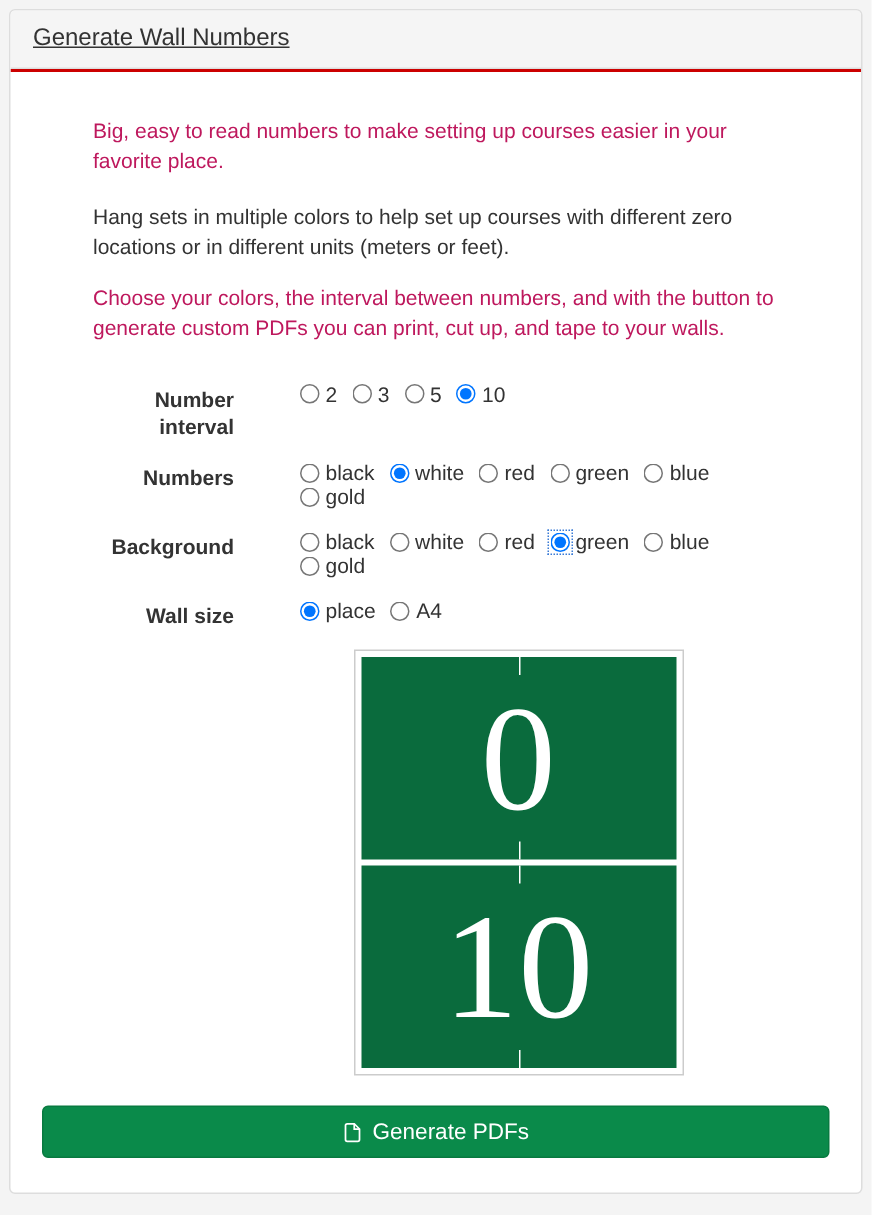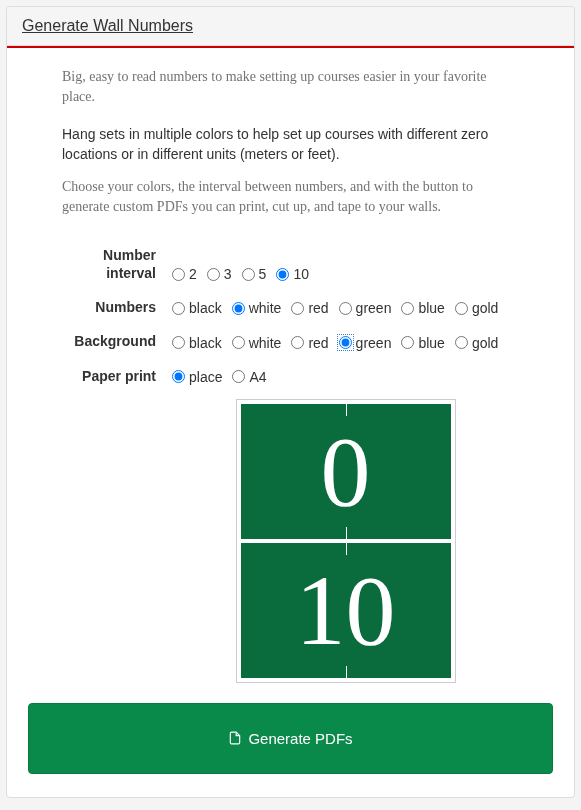--- a/index.html
+++ b/index.html
@@ -24,26 +24,27 @@
   text-decoration: underline;
 }
 .panel-header h3 {
   font-size: 16px;
   font-weight: 500;
   color: #333;
 }
 .red-line { height: 2px; background: #c00; }
 .panel-body { padding: 15px; }
 .inner { padding: 0 40px 20px 40px; }
-.intro-text { margin: 4px 0 16px 0; color: #737373; line-height: 1.45; font-family: Liberation Serif, serif; }
+.intro-text { margin: 14px 0 16px 0; color: #be185d; line-height: 1.45; }
 .intro-bold { font-weight: normal; margin: 13px 0; line-height: 1.45; }
 .form-row {
   display: flex;
-  align-items: flex-end;
+  align-items: flex-start;
   margin-bottom: 14px;
+  gap: 28px;
 }
 .form-label {
   width: 110px;
   text-align: right;
   padding-right: 16px;
   font-weight: bold;
   color: #333;
   padding-top: 2px;
   line-height: 1.3;
 }
@@ -106,21 +107,21 @@
 .btn-gen {
   display: flex;
   align-items: center;
   justify-content: center;
   width: calc(100% - 12px);
   margin: 0 6px 8px 6px;
   background: #0a8a4a;
   color: #fff;
   border: 1px solid #087a40;
   border-radius: 4px;
-  padding: 26px;
+  padding: 8px;
   font-size: 15px;
   cursor: pointer;
 }
 .btn-gen svg { margin-right: 6px; }
 .hi { outline: 1px dotted #3a7bd5; outline-offset: 1px; }
 </style>
 </head>
 <body>
 
 <div class="panel">
@@ -212,21 +213,21 @@
               <span>blue</span>
             </label>
           <label class="radio-item">
               <input type="radio" name="bgc" style="">
               <span>gold</span>
             </label>
         </div>
       </div>
 
       <div class="form-row">
-        <div class="form-label">Paper print</div>
+        <div class="form-label">Wall size</div>
         <div class="form-options">
           <label class="radio-item">
               <input type="radio" name="paper" checked="" style="">
               <span>place</span>
             </label>
           <label class="radio-item">
               <input type="radio" name="paper" style="">
               <span>A4</span>
             </label>
         </div>

